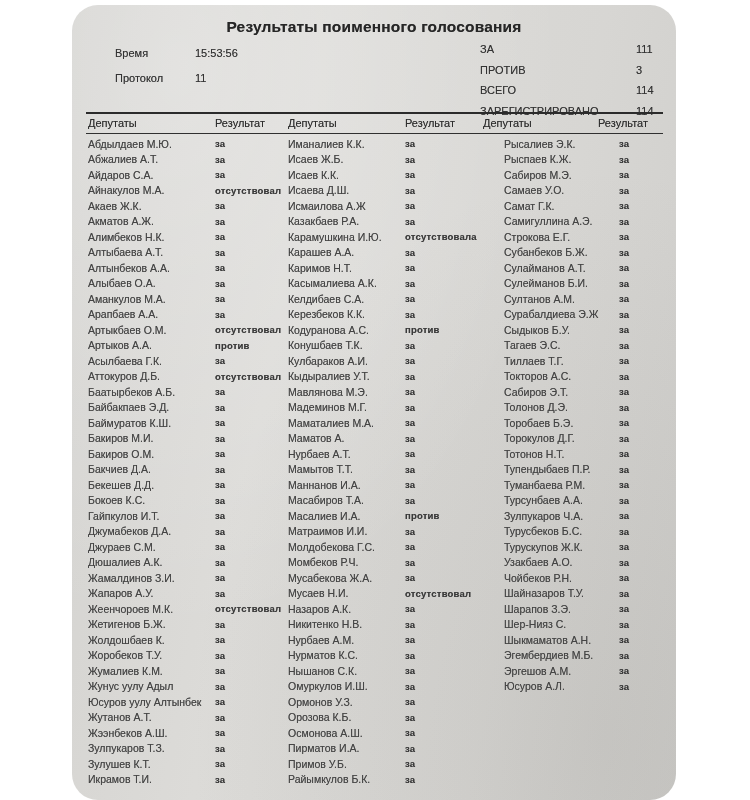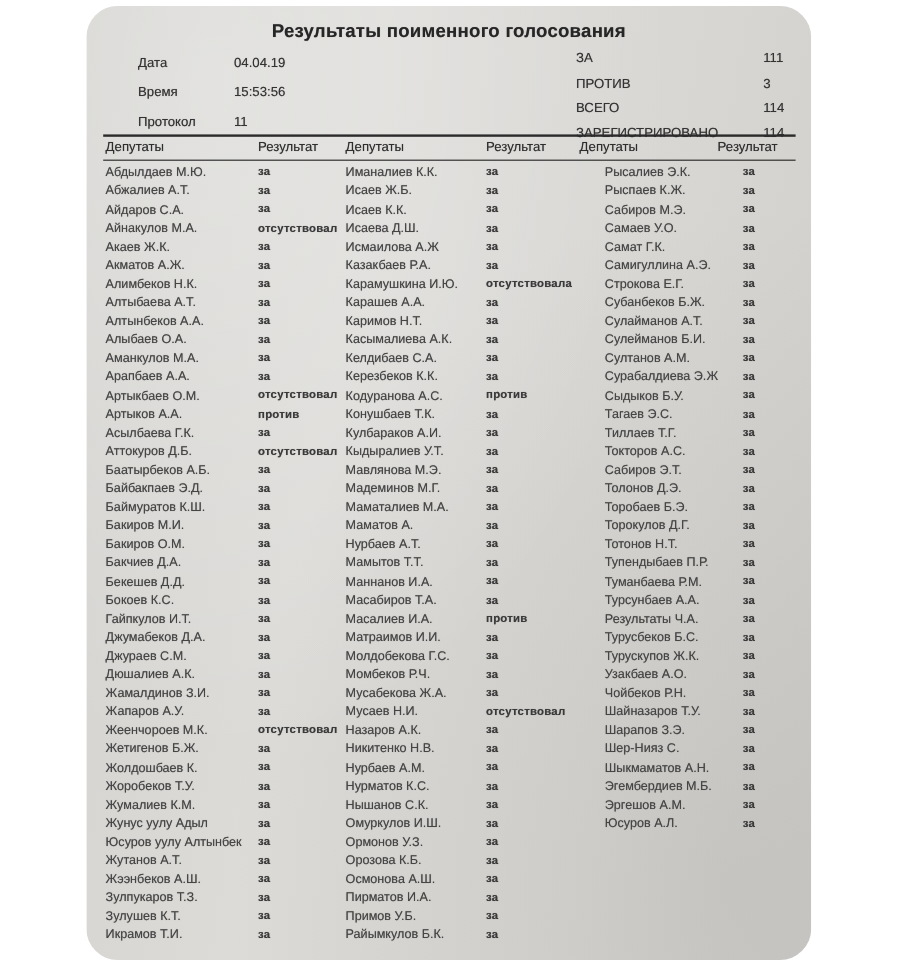--- a/index.html
+++ b/index.html
@@ -52,24 +52,20 @@
 </style>
 </head>
 <body>
 
 <div class="paper">
 
   <h1 class="title">Результаты поименного голосования</h1>
 
   <div class="meta">
     <div class="meta-row">
-      <span class="meta-label">Дата</span>
-      <span class="meta-value">04.04.19</span>
-    </div>
-    <div class="meta-row">
       <span class="meta-label">Время</span>
       <span class="meta-value">15:53:56</span>
     </div>
     <div class="meta-row protocol">
       <span class="meta-label">Протокол</span>
       <span class="meta-value">11</span>
     </div>
   </div>
 
   <div class="summary">
@@ -532,21 +528,21 @@
         </div>
         <div class="trow">
           <span class="dep">Туманбаева Р.М.</span>
           <span class="res">за</span>
         </div>
         <div class="trow">
           <span class="dep">Турсунбаев А.А.</span>
           <span class="res">за</span>
         </div>
         <div class="trow">
-          <span class="dep">Результаты Ч.А.</span>
+          <span class="dep">Зулпукаров Ч.А.</span>
           <span class="res">за</span>
         </div>
         <div class="trow">
           <span class="dep">Турусбеков Б.С.</span>
           <span class="res">за</span>
         </div>
         <div class="trow">
           <span class="dep">Турускупов Ж.К.</span>
           <span class="res">за</span>
         </div>

